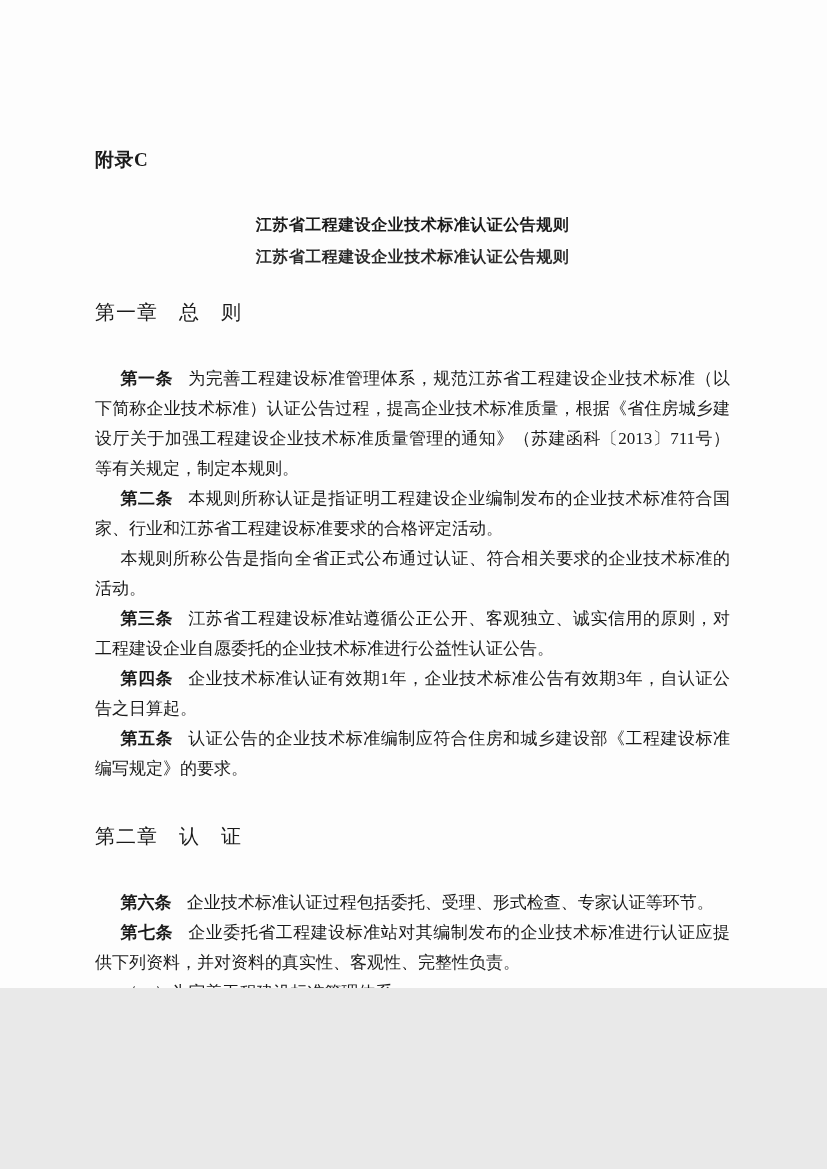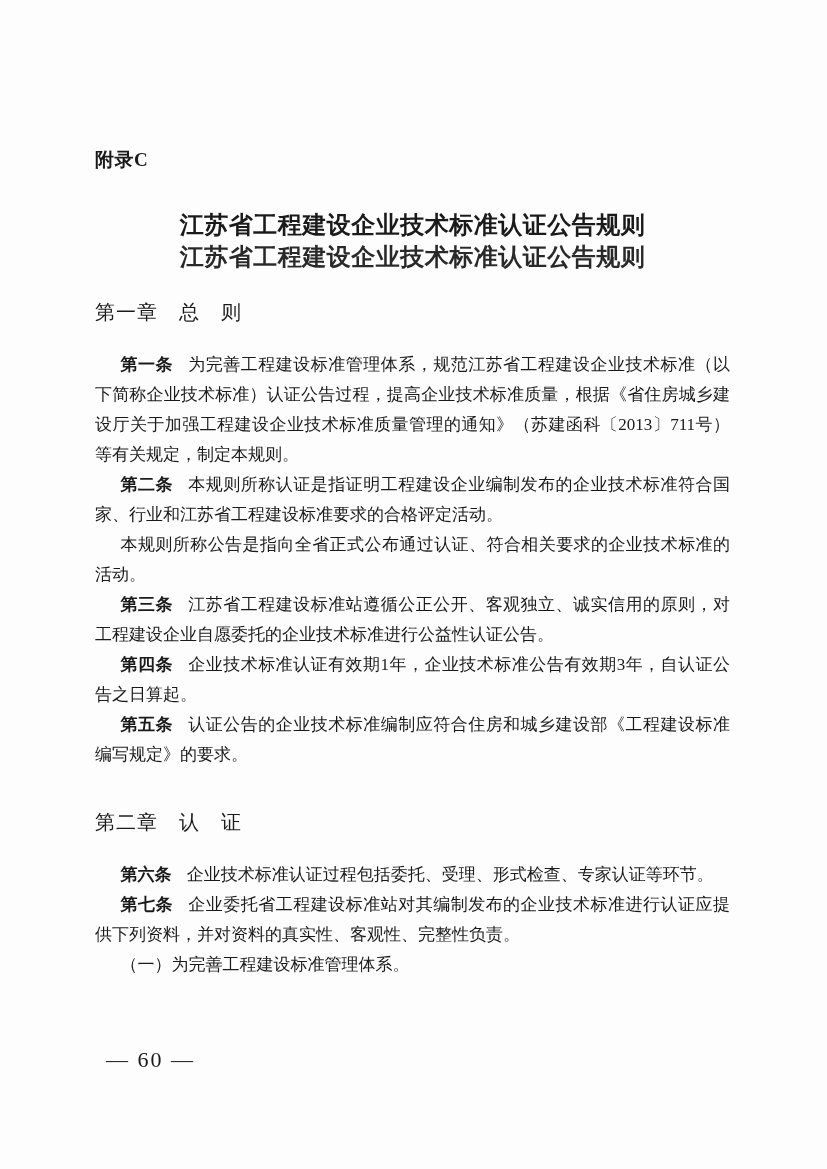--- a/index.html
+++ b/index.html
@@ -2,57 +2,57 @@
 <html lang="zh"><head>
 <meta charset="utf-8">
 <style>
   * { margin: 0; padding: 0; box-sizing: border-box; }
   html, body { background: #e9e9e9; }
   body { width: 827px; }
 
   .page {
     position: relative;
     width: 827px;
-    height: 1169px;
+    height: 988px;
     background: #fdfdfd;
     color: #1a1a1a;
     font-family: "Liberation Serif", "DejaVu Serif", serif;
     padding: 0 97px 0 95px;
     overflow: hidden;
   }
 
   .appendix {
     margin-top: 146px;
     font-size: 19px;
     font-weight: bold;
     line-height: 28px;
     letter-spacing: 0.5px;
   }
 
   .doc-title {
     text-align: center;
-    font-size: 24px;
+    font-size: 16px;
     font-weight: bold;
     line-height: 30px;
     letter-spacing: 0.5px;
   }
   .title-1 { margin-top: 36px; }
   .title-2 { margin-top: 2px; filter: blur(0.35px); opacity: 0.93; }
 
   .chapter-heading {
     font-size: 20px;
     font-weight: 500;
     line-height: 28px;
     letter-spacing: 1px;
   }
   .chapter-1 { margin-top: 26px; }
   .chapter-2 { margin-top: 38px; }
 
   .body-block {
-    margin-top: 24px;
+    margin-top: 38px;
     font-size: 17px;
     line-height: 30px;
     text-align: justify;
   }
 
   .para { text-indent: 1.5em; }
 
   .article-label {
     font-weight: bold;
     margin-right: 0.9em;

